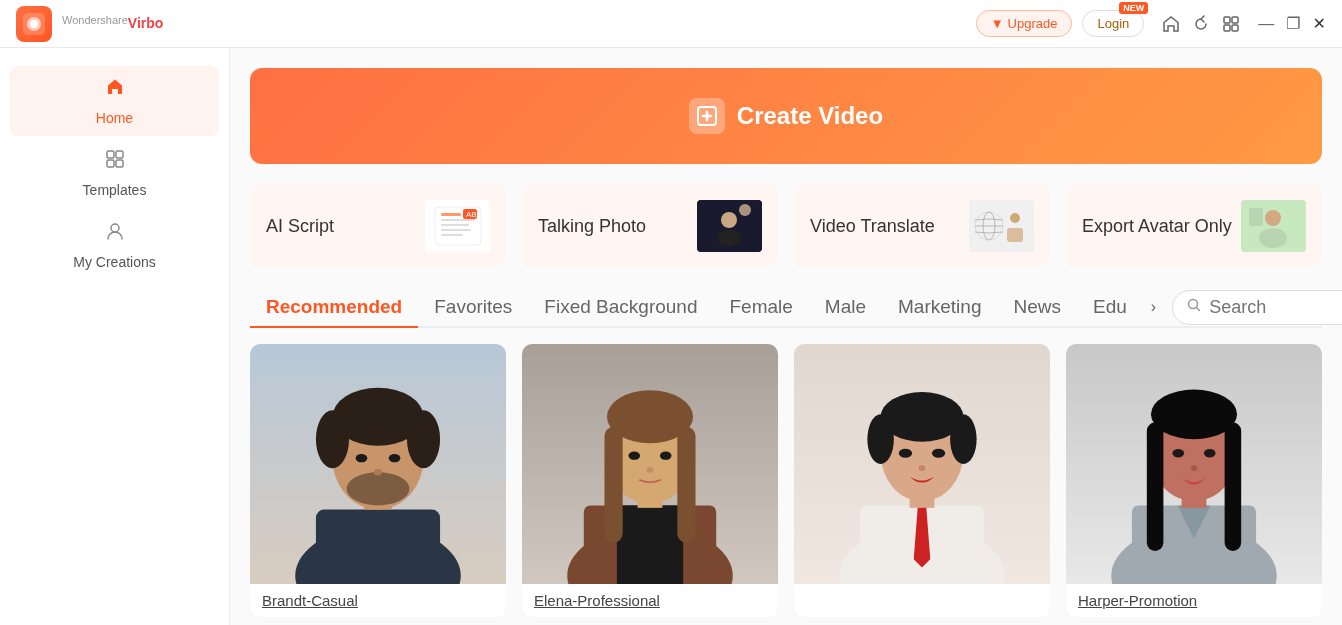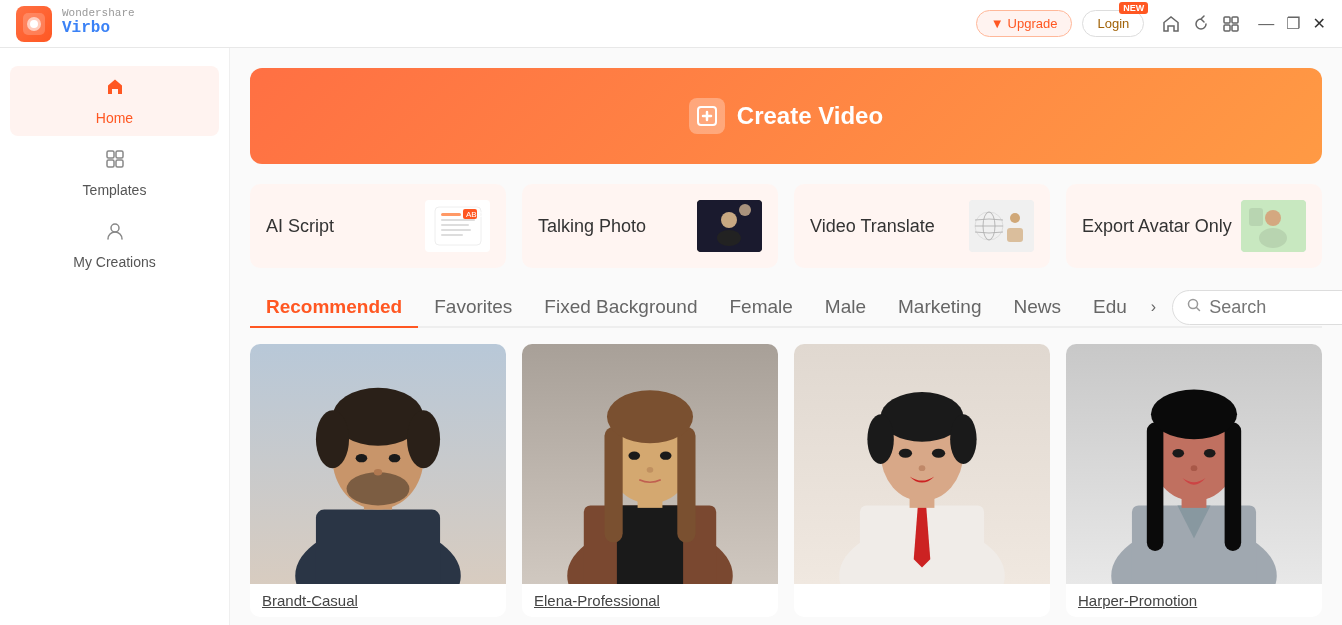--- a/index.html
+++ b/index.html
@@ -34,30 +34,30 @@
       height: 36px;
       border-radius: 8px;
       background: linear-gradient(135deg, #ff7043, #ff5722);
       display: flex;
       align-items: center;
       justify-content: center;
       color: white;
       font-size: 18px;
       font-weight: bold;
     }
-    .app-name-wrapper { display: flex; flex-direction: column; font-family: Liberation Mono, monospace; }
+    .app-name-wrapper { display: flex; flex-direction: row; }
     .app-brand {
       font-size: 11px;
       color: #999;
       line-height: 1;
     }
     .app-title {
-      font-size: 16px;
+      font-size: 14px;
       font-weight: 700;
-      color: #3b82f6;
+      color: #ef4444;
       line-height: 1.2;
     }
     .titlebar-right {
       display: flex;
       align-items: center;
       gap: 10px;
     }
     .upgrade-btn {
       background: #fff3f0;
       border: 1px solid #ffb89a;

